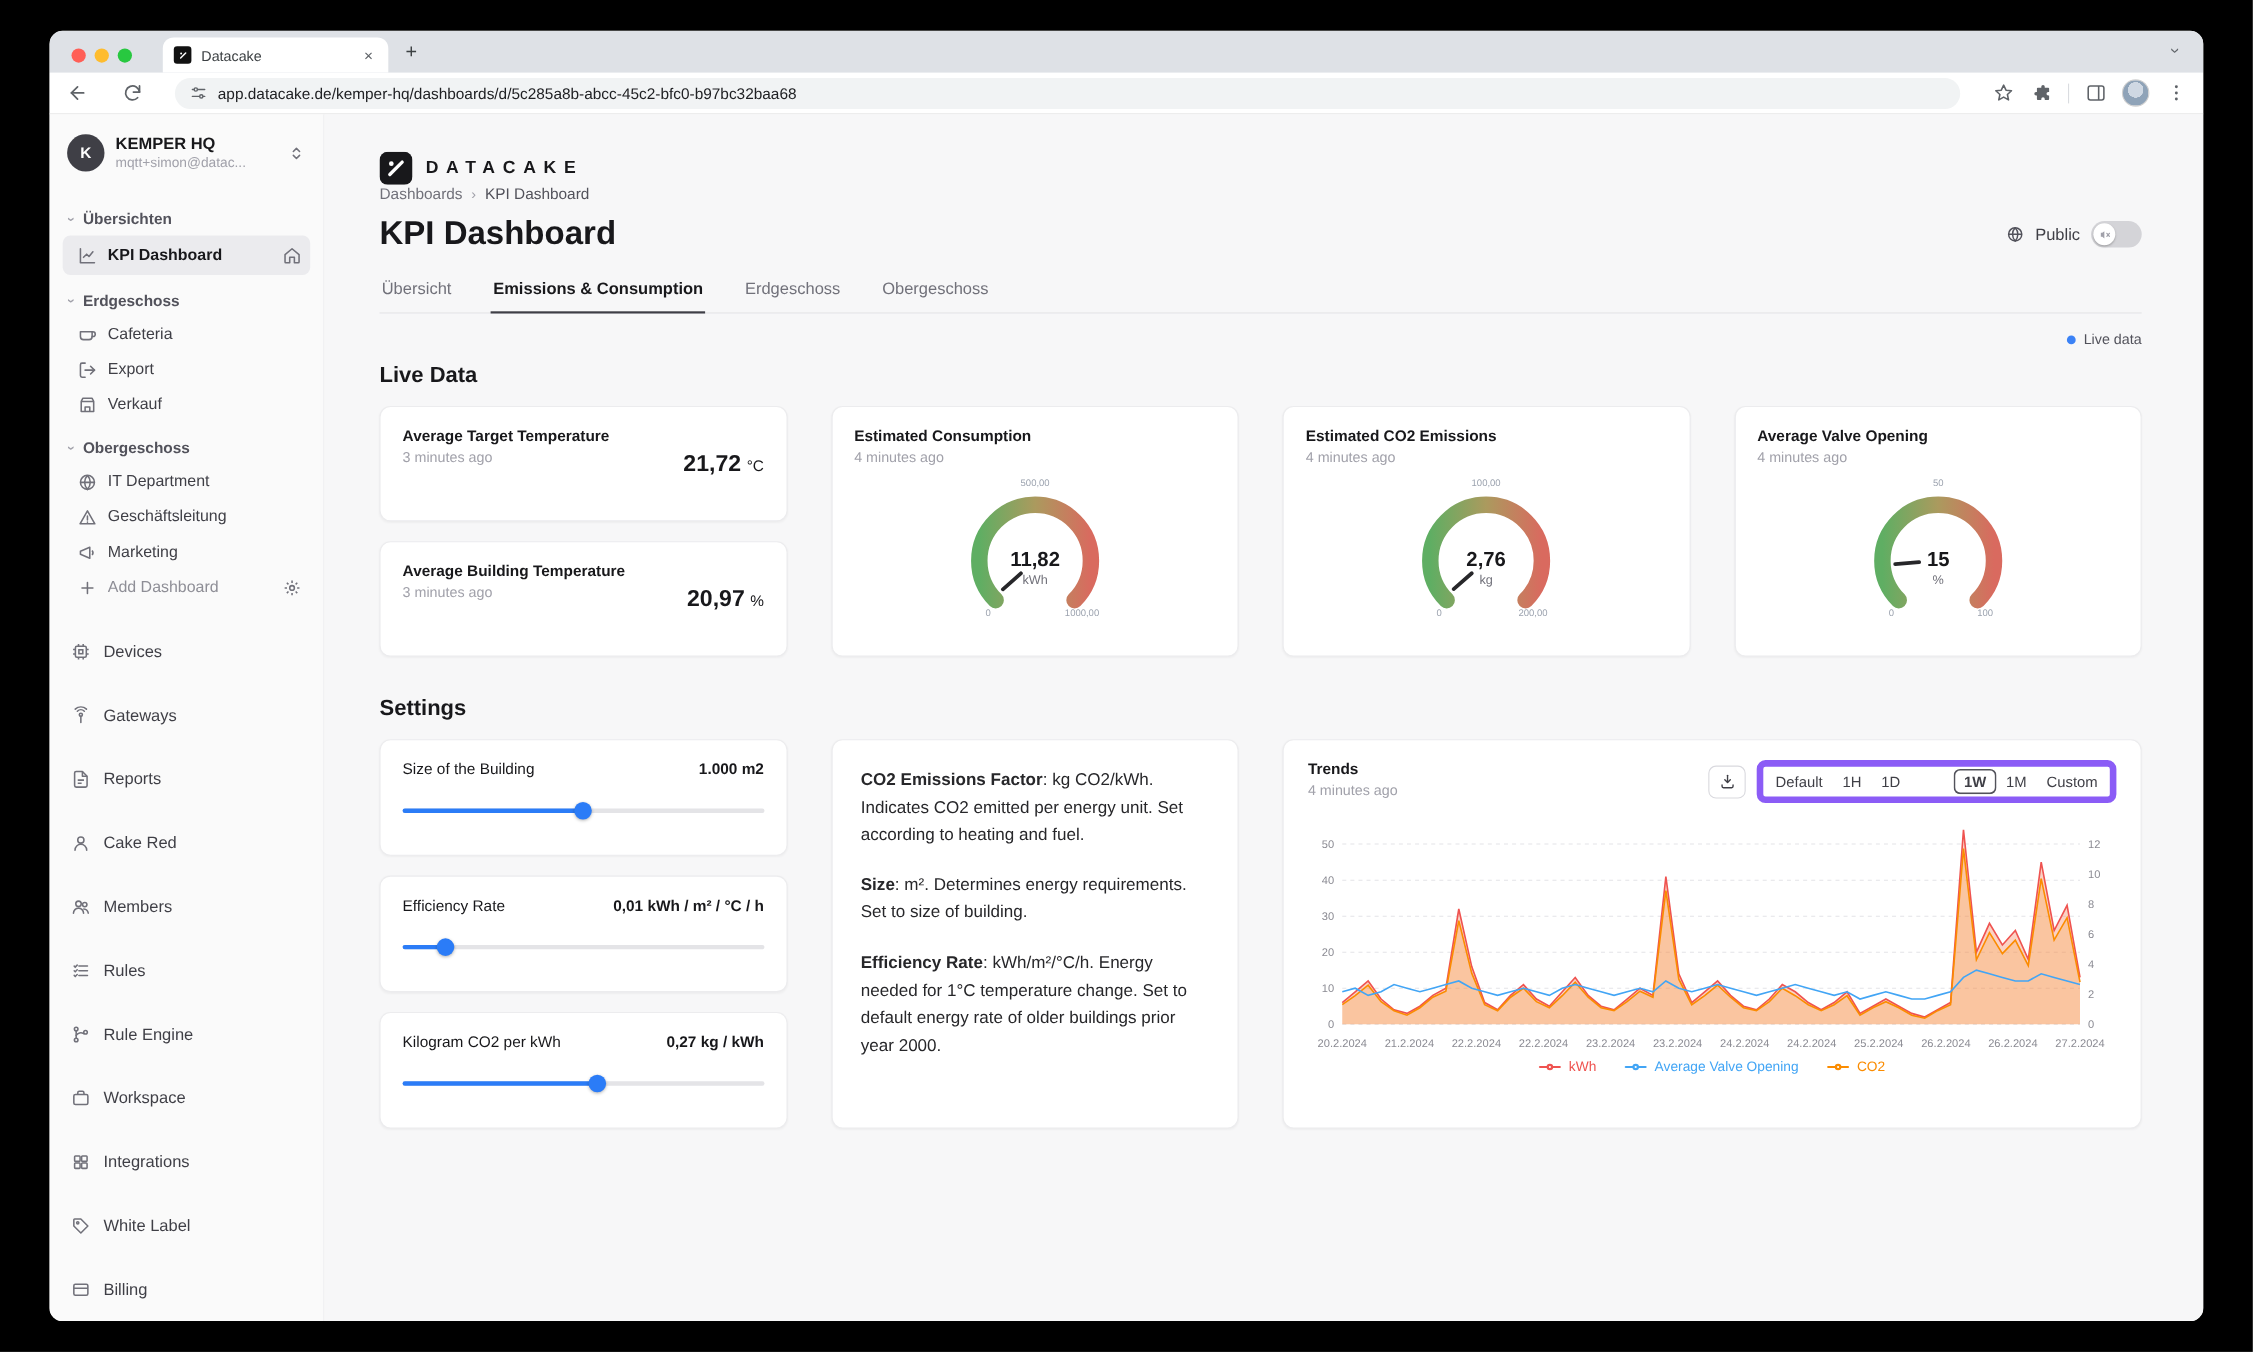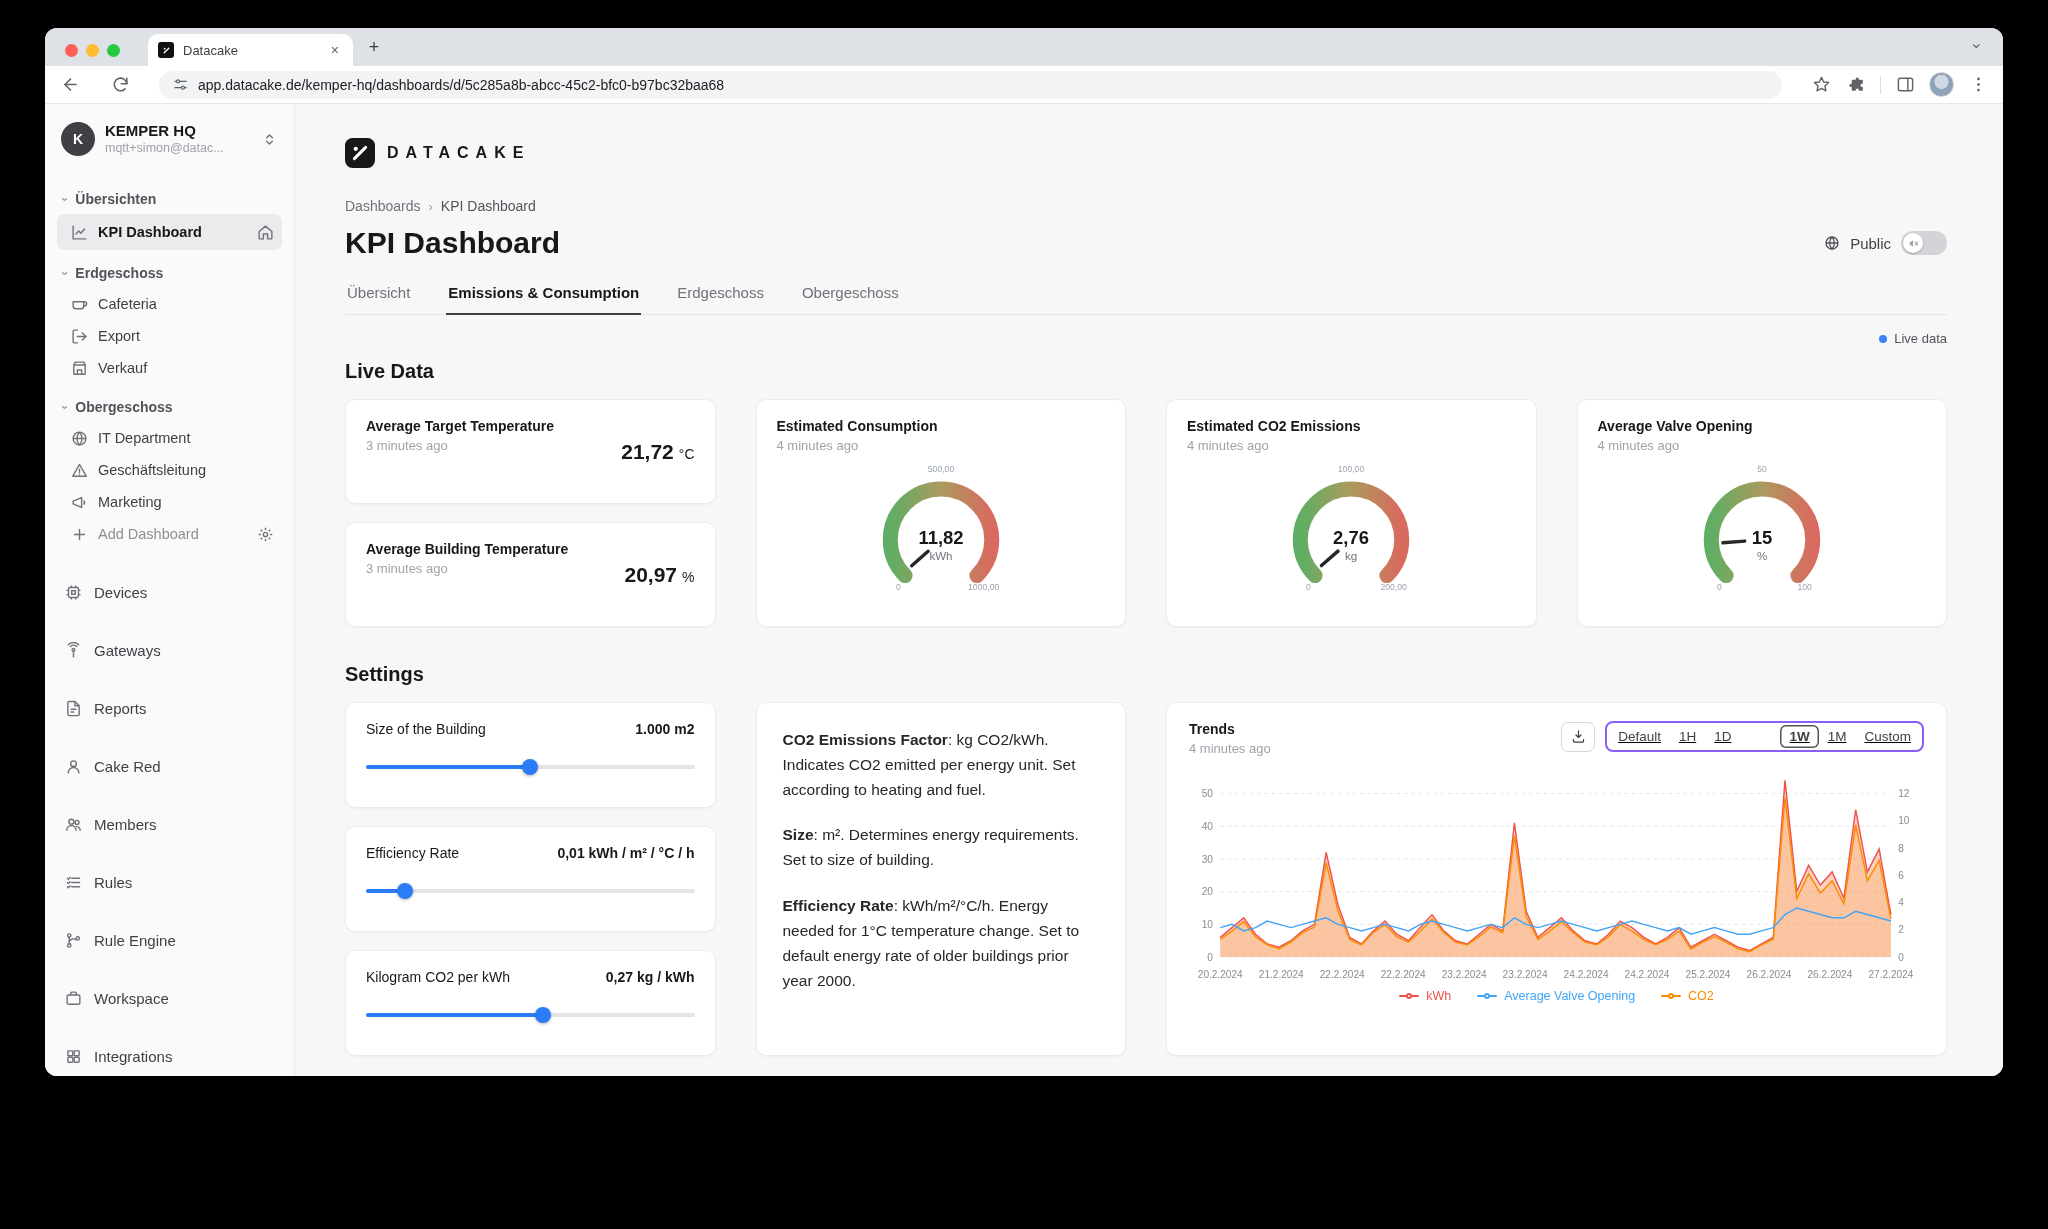--- a/index.html
+++ b/index.html
@@ -1,17 +1,17 @@
 <!DOCTYPE html>
 <html><head>
 <meta charset="utf-8">
 <style>
   * { margin:0; padding:0; box-sizing:border-box; }
   body { background:#000; font-family:"Liberation Sans","DejaVu Sans",sans-serif; width:2048px; height:1229px; position:relative; overflow:hidden; }
-  .window { position:absolute; left:45px; top:28px; width:1958px; height:1048px; border-radius:12px; overflow:hidden; background:#fff; box-shadow:0 20px 60px rgba(0,0,0,.6); display:flex; flex-direction:column; }
+  .window { position:absolute; left:45px; top:28px; width:1958px; height:1173px; border-radius:12px; overflow:hidden; background:#fff; box-shadow:0 20px 60px rgba(0,0,0,.6); display:flex; flex-direction:column; }
 
   
   .tabstrip { height:38px; background:#dee1e6; display:flex; align-items:flex-end; padding:0 14px; position:relative; flex:none; }
   .traffic { display:flex; gap:8px; align-items:center; margin:0 28px 9px 6px; }
   .tl { width:13px; height:13px; border-radius:50%; }
   .tl.red{ background:#ff5f57; } .tl.yellow{ background:#febc2e; } .tl.green{ background:#28c840; }
   .tab { width:205px; height:32px; background:#fff; border-radius:10px 10px 0 0; display:flex; align-items:center; gap:9px; padding:0 10px; }
   .favicon { width:16px; height:16px; border-radius:3px; background:#111; color:#fff; display:flex; align-items:center; justify-content:center; flex:none; }
   .tab-title { font-size:13px; color:#3c4043; flex:1; white-space:nowrap; overflow:hidden; }
   .tab-close { color:#5f6368; font-size:14px; line-height:1; padding:2px 4px; border-radius:50%; }
@@ -45,21 +45,21 @@
   .sb-item { display:flex; align-items:center; gap:10px; height:32px; padding:0 8px 0 14px; border-radius:7px; font-size:14.5px; color:#3f3f46; }
   .sb-item.active { background:#ebebee; font-weight:700; color:#18181b; height:36px; }
   .sb-item .lbl { flex:1; white-space:nowrap; overflow:hidden; }
   .nav-list { margin-top:22px; }
   .nav-item { display:flex; align-items:center; gap:12px; height:40px; margin-bottom:18px; padding:0 8px; font-size:15px; color:#3f3f46; border-radius:7px; }
 
   .main { flex:1; background:#f7f7f8; padding:34px 56px 0 50px; overflow:hidden; min-width:0; }
   .brand-row { display:flex; align-items:center; gap:12px; }
   .brand-mark { width:30px; height:30px; }
   .brand-word { font-size:16px; font-weight:700; letter-spacing:7px; color:#18181b; }
-  .breadcrumb { display:flex; align-items:center; gap:8px; margin-top:30px; font-size:14px; }
+  .breadcrumb { display:flex; align-items:center; gap:8px; font-size:14px; }
   .bc-a { color:#71717a; } .bc-sep { color:#a1a1aa; font-size:13px; } .bc-b { color:#52525b; }
   .title-row { display:flex; align-items:center; justify-content:space-between; margin-top:12px; }
   .page-title { font-size:30px; font-weight:700; color:#18181b; }
   .public-ctl { display:flex; align-items:center; gap:10px; }
   .public-lab { font-size:15px; color:#3f3f46; }
   .public-ctl .icn { width:16px; height:16px; color:#52525b; }
   .toggle { width:46px; height:24px; border-radius:12px; background:#d4d4d8; position:relative; }
   .toggle-knob { position:absolute; left:2px; top:2px; width:20px; height:20px; border-radius:50%; background:#fff; box-shadow:0 1px 2px rgba(0,0,0,.25); display:flex; align-items:center; justify-content:center; color:#a1a1aa; }
   .toggle-knob svg { width:11px; height:11px; }
 
@@ -107,21 +107,21 @@
 
   .info-card { padding:24px 26px; font-size:15.5px; line-height:1.62; color:#27272a; }
   .info-card p + p { margin-top:20px; }
   .info-card b { font-weight:700; }
 
   .trend-card { grid-column:3 / 5; padding:18px 22px 14px; display:flex; flex-direction:column; }
   .trend-head { display:flex; justify-content:space-between; align-items:flex-start; }
   .trend-controls { display:flex; gap:10px; align-items:center; }
   .dl-btn { width:34px; height:30px; border:1px solid #d9d9de; border-radius:7px; background:#fff; display:flex; align-items:center; justify-content:center; color:#3f3f46; }
   .dl-btn svg { width:15px; height:15px; }
-  .range-group { display:flex; border:2px solid #8b5cf6; border-radius:8px; padding:2px; background:#fff;text-decoration:underline; }
+  .range-group { display:flex; border:6px solid #8b5cf6; border-radius:8px; padding:2px; background:#fff; }
   .range-btn { padding:4px 9px; font-size:13.5px; color:#3f3f46; border-radius:6px; }
   .range-btn.active { box-shadow:inset 0 0 0 1.5px #52525b; font-weight:700;margin-left:40px; }
   .chart-svg { width:100%; height:auto; margin-top:10px; }
   .ct { font-size:11px; fill:#8b8b93; }
   .legend { display:flex; justify-content:center; gap:26px; margin-top:4px; padding-bottom:4px; }
   .lg-item { display:inline-flex; align-items:center; gap:7px; }
   .lg-line { display:inline-block; width:20px; height:2px; position:relative; border-radius:1px; }
   .lg-dot { position:absolute; left:50%; top:50%; transform:translate(-50%,-50%); width:6px; height:6px; border:2px solid; border-radius:50%; background:#fff; }
   .lg-lab { font-size:12.5px; }
 </style>

